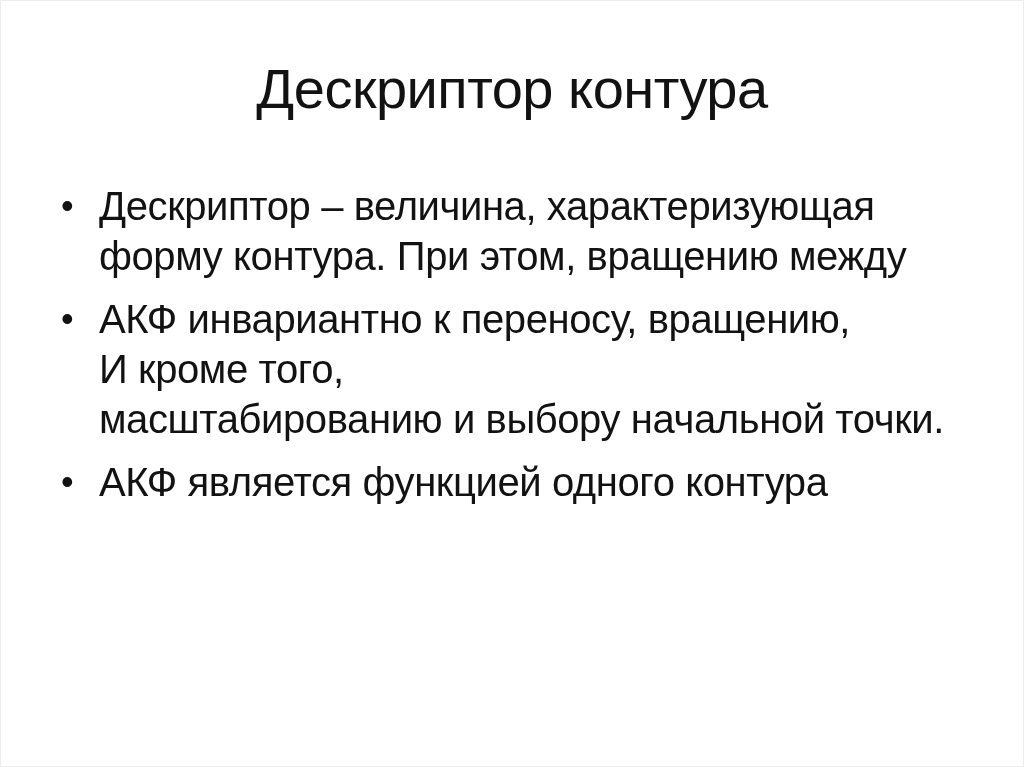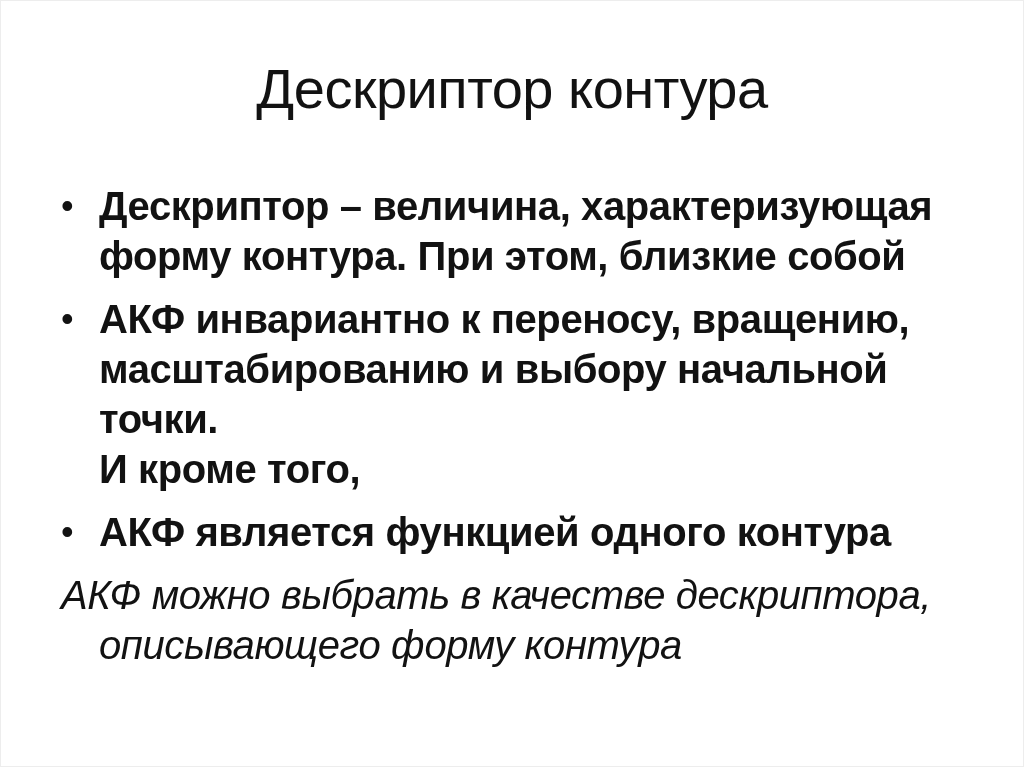--- a/index.html
+++ b/index.html
@@ -38,60 +38,56 @@
     display: flex;
     align-items: flex-start;
     margin-bottom: 13px;
   }
   .marker {
     flex: 0 0 38px;
     width: 38px;
     font-size: 36px;
     line-height: 50px;
   }
-  .lines { flex: 1 1 auto; font-weight: bold; }
+  .lines { flex: 1 1 auto; }
   .line { display: block; }
   .note {
     font-style: italic;
     margin-top: 2px;
   }
   .note .line + .line { margin-left: 38px; }
 </style>
 </head>
 <body>
 
 <div class="slide">
 
   <h1 class="title">Дескриптор контура</h1>
 
   <div class="content">
 
     <div class="bullet">
       <span class="marker">•</span>
       <div class="lines">
         <span class="line">Дескриптор – величина, характеризующая</span>
-        <span class="line">форму контура. При этом, близкие собой</span>
+        <span class="line">форму контура. При этом, вращению между</span>
       </div>
     </div>
 
     <div class="bullet">
       <span class="marker">•</span>
       <div class="lines">
         <span class="line">АКФ инвариантно к переносу, вращению,</span>
+        <span class="line">И кроме того,</span>
         <span class="line">масштабированию и выбору начальной точки.</span>
-        <span class="line">И кроме того,</span>
       </div>
     </div>
 
     <div class="bullet">
       <span class="marker">•</span>
       <div class="lines">
         <span class="line">АКФ является функцией одного контура</span>
       </div>
     </div>
 
-    <div class="note">
-      <span class="line">АКФ можно выбрать в качестве дескриптора,</span>
-      <span class="line">описывающего форму контура</span>
-    </div>
 
   </div>
 </div>
 
 </body></html>

